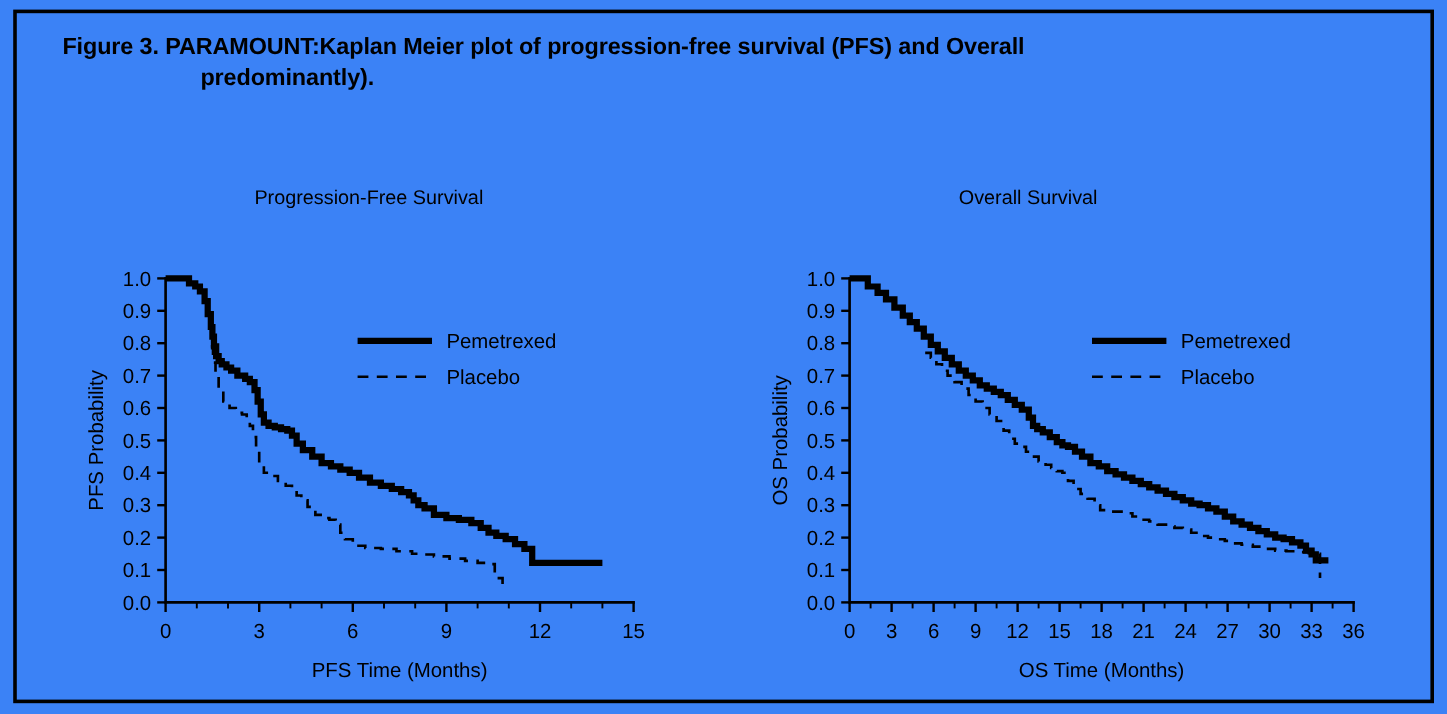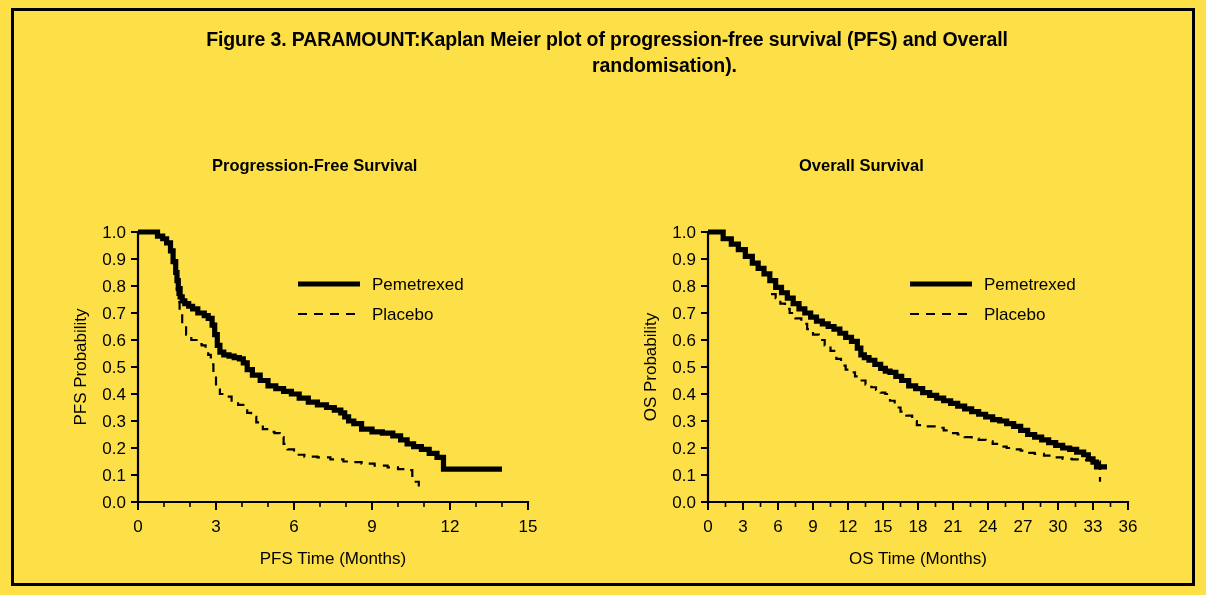--- a/index.html
+++ b/index.html
@@ -10,23 +10,22 @@
   }
   body {
     font-family: "Liberation Sans", sans-serif;
     color: #000000;
   }
   #figure-frame {
     position: relative;
     width: 1206px;
     height: 595px;
     box-sizing: border-box;
-    background: #fde047;
+    background: #3b82f6;
     overflow: hidden;
-    text-align: center;
   }
   .frame-border {
     position: absolute;
     left: 11px;
     top: 8px;
     width: 1184px;
     height: 578px;
     border: 3px solid #000000;
     box-sizing: border-box;
     pointer-events: none;
@@ -52,21 +51,21 @@
     position: absolute;
     top: 148px;
   }
   #panel-pfs { left: 60px; width: 520px; height: 430px; }
   #panel-os  { left: 620px; width: 560px; height: 430px; }
 
   .panel-title {
     position: absolute;
     top: 8px;
     font-size: 16.5px;
-    font-weight: bold;
+    font-weight: normal;
     white-space: nowrap;
   }
   #panel-pfs .panel-title { left: 152px; }
   #panel-os  .panel-title { left: 135px; margin-left: 44px; }
 
   svg.plot {
     position: absolute;
     left: 0;
     top: 0;
     overflow: visible;
@@ -127,21 +126,21 @@
 </style>
 </head>
 <body>
 
 <div id="figure-frame">
 
   <div class="frame-border"></div>
 
   <div id="caption">
     <span class="cap-line">Figure 3. PARAMOUNT:Kaplan Meier plot of progression-free survival (PFS) and Overall</span>
-    <span class="cap-line indented">randomisation).</span>
+    <span class="cap-line indented">predominantly).</span>
   </div>
 
   <div class="panel" id="panel-pfs">
     <div class="panel-title">Progression-Free Survival</div>
     <svg class="plot" id="svg-pfs" width="520" height="430">
         <path class="axis-line" d="M78 84 L78 354 L468 354"></path>
         <line class="tick" x1="71" y1="354" x2="78" y2="354"></line>
         <text class="ticklabel" x="66" y="360" text-anchor="end">0.0</text>
         <line class="tick" x1="71" y1="327" x2="78" y2="327"></line>
         <text class="ticklabel" x="66" y="333" text-anchor="end">0.1</text>

